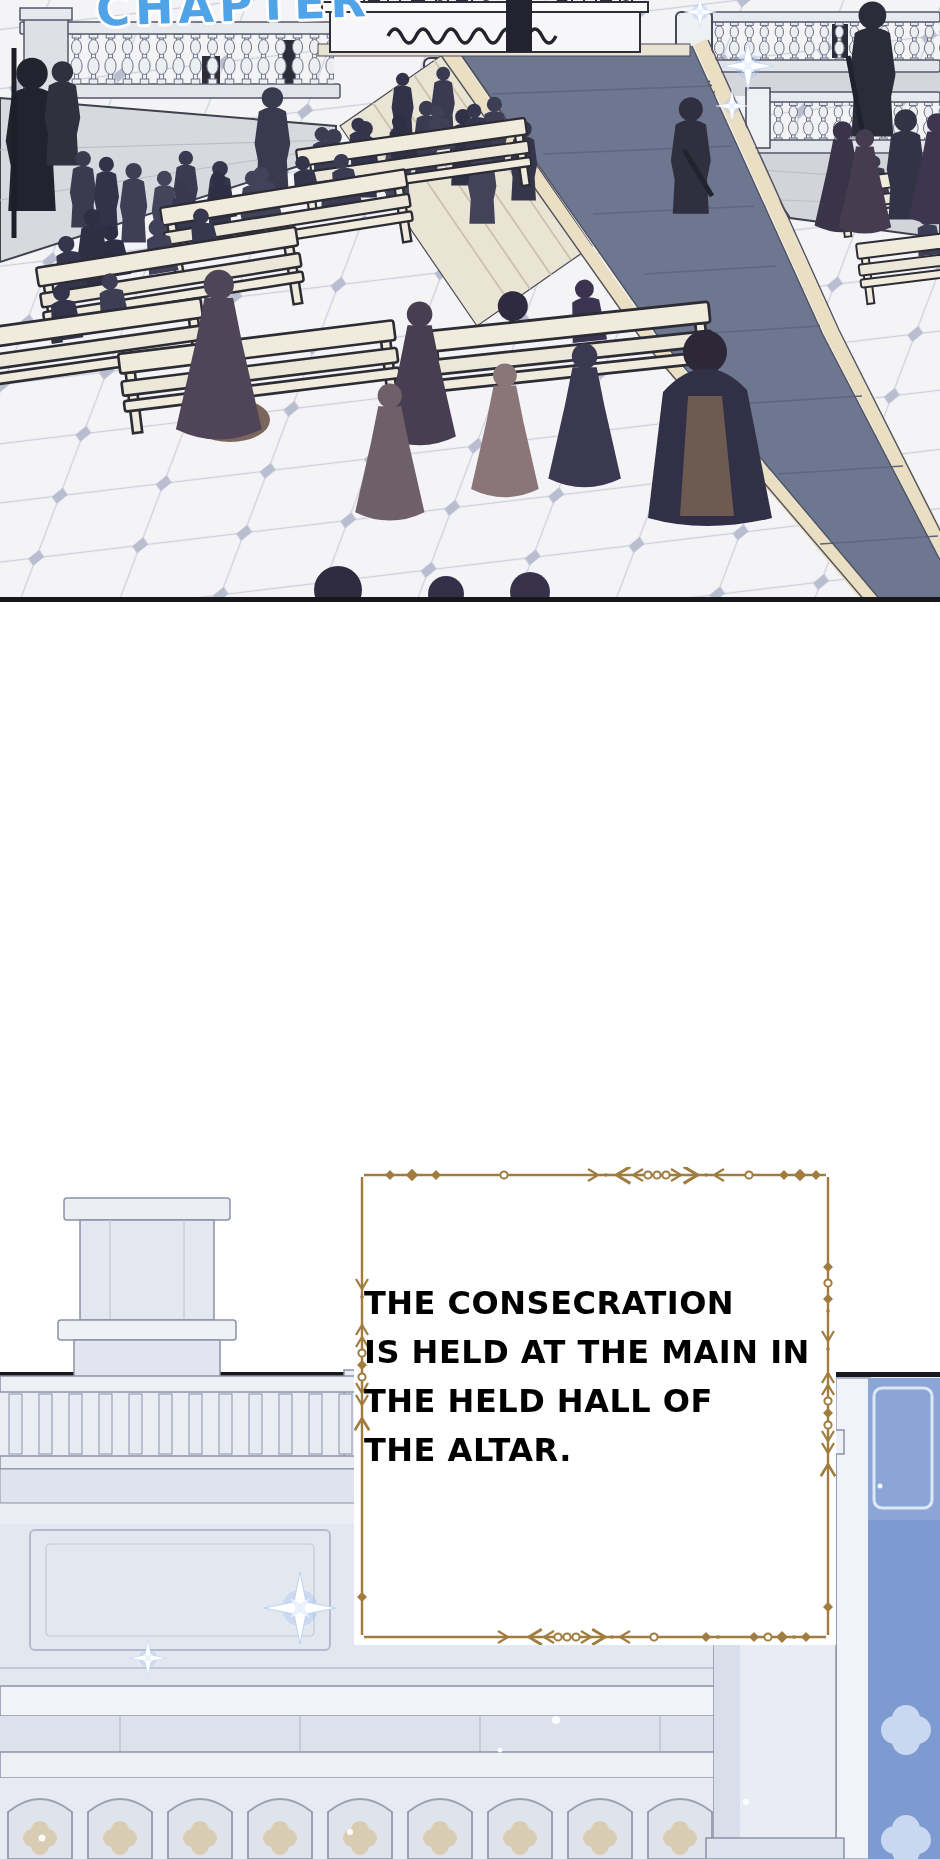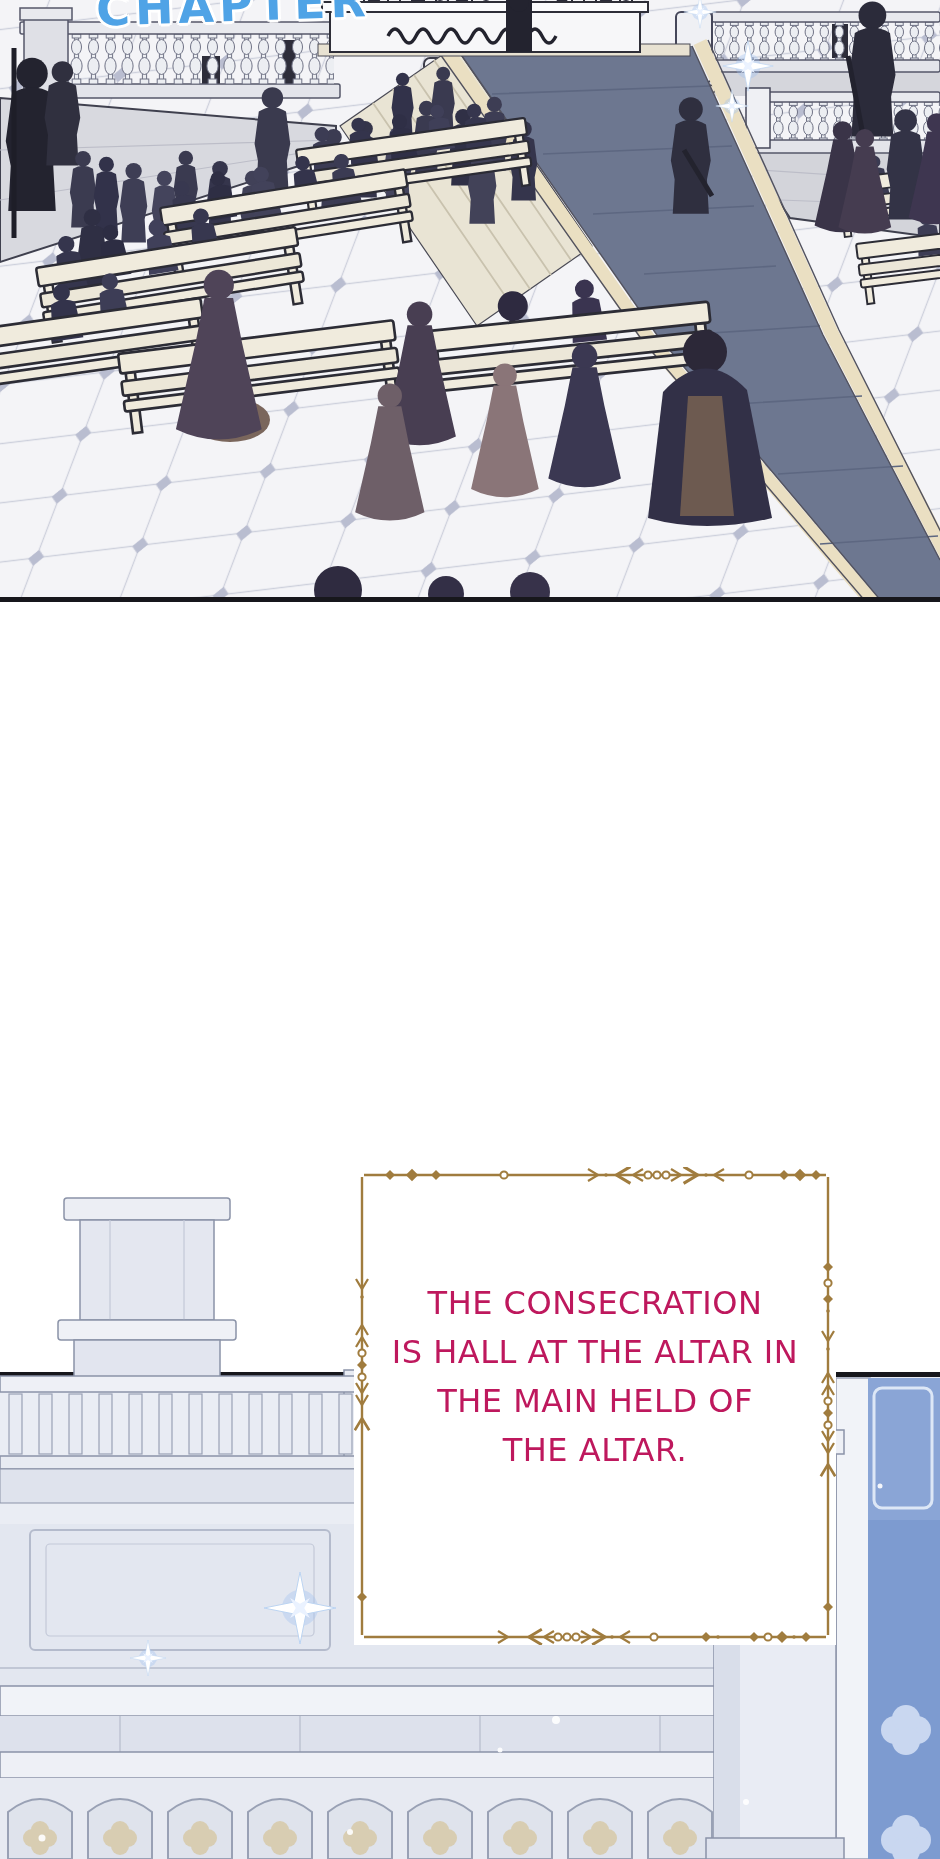--- a/index.html
+++ b/index.html
@@ -10,22 +10,22 @@
   #panel2{top:1190px;height:669px;z-index:1;}
   .panel svg{display:block;width:100%;height:100%;}
   .chapter{position:absolute;top:-22px;left:96px;z-index:2;
            font-size:46px;font-weight:bold;letter-spacing:5px;color:#4fa3e6;
            transform:rotate(-2deg);
            text-shadow:-3px 0 0 #fff,3px 0 0 #fff,0 -3px 0 #fff,0 3px 0 #fff,
                        -2px -2px 0 #fff,2px -2px 0 #fff,-2px 2px 0 #fff,2px 2px 0 #fff;}
   .caption{position:absolute;left:354px;top:1167px;width:482px;height:478px;
            background:#ffffff;z-index:5;}
   .caption .border-art{position:absolute;left:0;top:0;width:482px;height:478px;}
-  .caption-text{position:absolute;left:10px;right:10px;top:112px;text-align:center;
-                color:#be185d;font-size:32px;line-height:49px;letter-spacing:0.5px;}
+  .caption-text{position:absolute;left:10px;right:10px;top:112px;text-align:left;
+                color:#000000;font-size:32px;line-height:49px;letter-spacing:0.5px;font-weight:bold;}
 </style>
 </head>
 <body>
 
 <div class="page">
 
   <div class="panel" id="panel1">
     <svg viewBox="0 0 940 602">
       <defs>
         <pattern id="tiles" width="104" height="62" patternUnits="userSpaceOnUse" patternTransform="matrix(1,-0.12,-0.38,1,0,0)">
@@ -452,19 +452,19 @@
           <use href="#dia" x="474" y="246"></use>
           <use href="#cir" x="474" y="258"></use>
         <use href="#chev" transform="translate(474,270) rotate(90)"></use>
           <use href="#chev" transform="translate(474,282) rotate(90)"></use>
         <use href="#chev" transform="translate(474,302) rotate(-90) scale(1.2)"></use>
         <use href="#dia" x="474" y="440"></use>
       </g>
     </svg>
     <div class="caption-text">
       <div>THE CONSECRATION</div>
-      <div>IS HALL AT THE ALTAR IN</div>
-      <div>THE MAIN HELD OF</div>
+      <div>IS HELD AT THE MAIN IN</div>
+      <div>THE HELD HALL OF</div>
       <div>THE ALTAR.</div>
     </div>
   </div>
 
 </div>
 
 </body></html>

